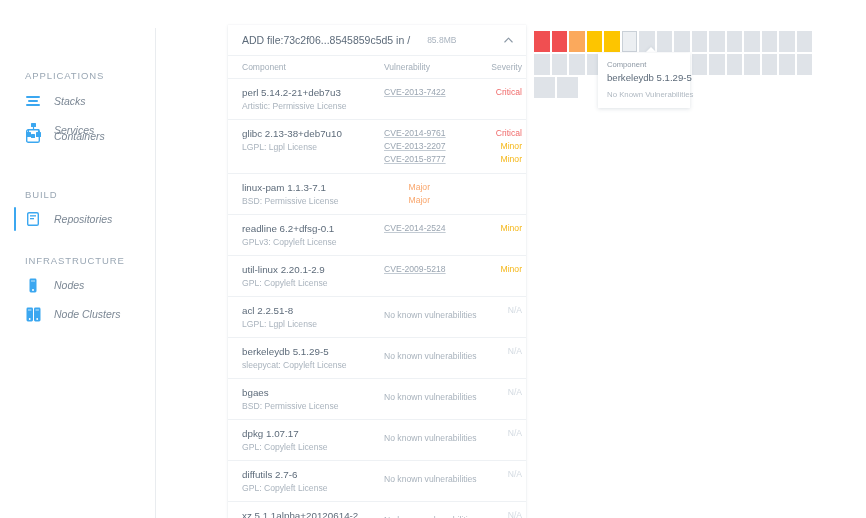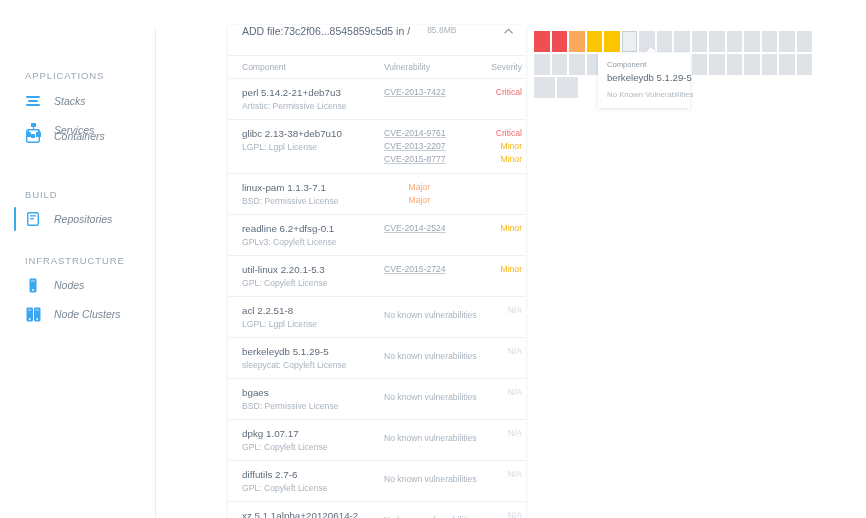--- a/index.html
+++ b/index.html
@@ -79,21 +79,21 @@
     left: 228px; top: 25px;
     width: 298px;
     height: 493px;
     background: #ffffff;
     box-shadow: 0 1px 3px rgba(100,120,140,0.13), 0 0 1px rgba(100,120,140,0.18);
   }
   #card-header {
     position: relative;
     height: 30px;
     display: flex;
-    align-items: flex-start;
+    align-items: center;
     padding: 0 12px 0 14px;
     cursor: pointer;
   }
   #card-title {
     font-size: 10.5px;
     color: #5d6b7a;
     white-space: nowrap;
   }
   #card-size {
     font-size: 8.5px;
@@ -378,25 +378,25 @@
           </div>
           <div class="col-vuln">
             <span class="cve">CVE-2014-2524</span>
           </div>
           <div class="col-sev">
             <span class="sev sev-minor">Minor</span>
           </div>
         </div>
         <div class="trow">
           <div class="col-comp">
-            <div class="comp-name">util-linux 2.20.1-5.3</div>
+            <div class="comp-name">util-linux 2.20.1-2.9</div>
             <div class="comp-license">GPL: Copyleft License</div>
           </div>
           <div class="col-vuln">
-            <span class="cve">CVE-2015-2724</span>
+            <span class="cve">CVE-2009-5218</span>
           </div>
           <div class="col-sev">
             <span class="sev sev-minor">Minor</span>
           </div>
         </div>
         <div class="trow">
           <div class="col-comp">
             <div class="comp-name">acl 2.2.51-8</div>
             <div class="comp-license">LGPL: Lgpl License</div>
           </div>

